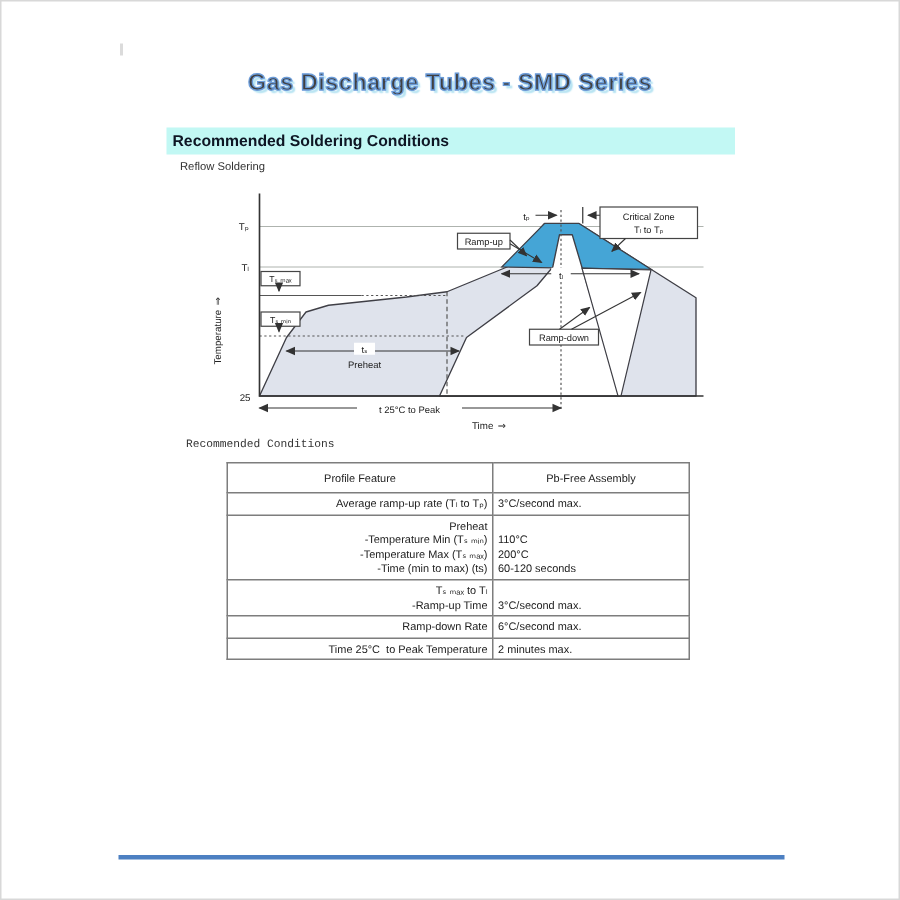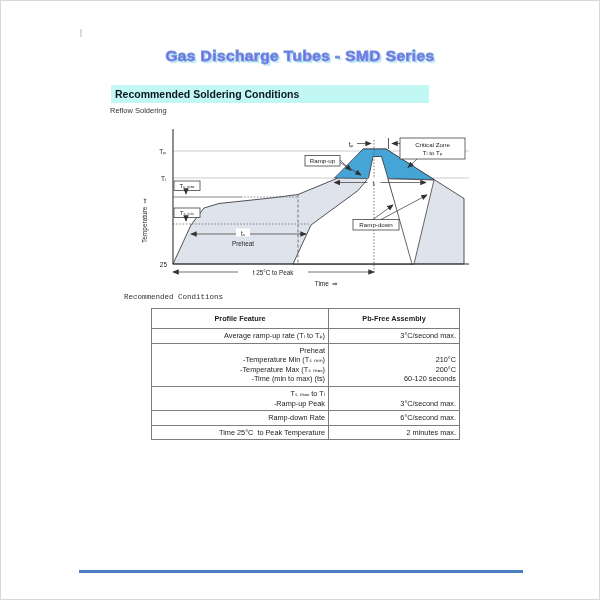--- a/index.html
+++ b/index.html
@@ -6,41 +6,41 @@
   .canvas{
     position:relative;width:600px;height:600px;margin:0 auto;
     background:#ffffff;box-sizing:border-box;border:1px solid #d8d8d8;
     font-family:"Liberation Sans","DejaVu Sans",sans-serif;color:#222;
     overflow:hidden;
   }
   .corner-mark{position:absolute;left:79px;top:28px;width:2px;height:8px;background:#cccccc;opacity:.7;}
   .doc-title{
     position:absolute;left:0;top:46px;width:100%;text-align:center;
     font-size:15.5px;font-weight:bold;letter-spacing:.4px;
-    color:#8b5cf6;-webkit-text-stroke:0.9px #6b9bd8;
+    color:#404040;-webkit-text-stroke:0.9px #6b9bd8;
     text-shadow:2px 2px 1px #b5e3f2, 0 0 1px #9cc4ea;
   }
   .section-bar{
-    position:absolute;left:110px;top:84px;width:318px;height:18px;
+    position:absolute;left:110px;top:84px;width:379px;height:18px;
     background:#c2f8f4;display:flex;align-items:center;
   }
   .section-bar span{font-size:10.5px;font-weight:bold;color:#0e1624;padding-left:4px;}
-  .fig-caption{position:absolute;left:109px;top:105px;font-size:7.5px;color:#333;text-align:right;}
+  .fig-caption{position:absolute;left:119px;top:105px;font-size:7.5px;color:#333;text-align:right;}
   .tbl-caption{position:absolute;left:123px;top:292px;font-size:7.5px;color:#333;font-family:Liberation Mono, monospace;}
   .chart-wrap{position:absolute;left:120px;top:120px;}
   .chart-wrap svg text{font-family:"Liberation Sans","DejaVu Sans",sans-serif;fill:#222;}
   .cond-table{
     position:absolute;left:150px;top:307px;width:308px;
     border-collapse:collapse;table-layout:fixed;
     font-size:7.3px;line-height:9.6px;color:#222;
   }
   .cond-table th,.cond-table td{border:1px solid #7d7d7d;padding:2px 3px;vertical-align:middle;}
-  .cond-table th{height:15px;font-weight:bold;text-align:center;}
+  .cond-table th{height:15px;font-weight:normal;text-align:center;}
   .cond-table td.feature{text-align:right;padding-left:5px;white-space:pre;}
-  .cond-table td.value{text-align:right;}
+  .cond-table td.value{text-align:left;}
   .cond-table col.c-feature{width:177px;}
   .cond-table col.c-value{width:131px;}
   .footer-line{position:absolute;left:78px;top:569px;width:444px;height:3px;background:#4d80c2;}
 </style>
 </head>
 <body>
 
 <div class="canvas">
 
   <div class="corner-mark"></div>
@@ -153,27 +153,27 @@
         <tr>
           <td class="feature"><div>Average ramp-up rate (Tₗ to Tₚ)</div></td>
           <td class="value">
             <div>3°C/second max.</div>
           </td>
         </tr>
         <tr>
           <td class="feature"><div>Preheat</div><div>   -Temperature Min (Tₛ ₘᵢₙ)</div><div>   -Temperature Max (Tₛ ₘₐₓ)</div><div>   -Time (min to max) (ts)</div></td>
           <td class="value">
             <div>&nbsp;</div>
-            <div>210°C</div>
+            <div>110°C</div>
             <div>200°C</div>
             <div>60-120 seconds</div>
           </td>
         </tr>
         <tr>
-          <td class="feature"><div>Tₛ ₘₐₓ to Tₗ</div><div>   -Ramp-up Peak</div></td>
+          <td class="feature"><div>Tₛ ₘₐₓ to Tₗ</div><div>   -Ramp-up Time</div></td>
           <td class="value">
             <div>&nbsp;</div>
             <div>3°C/second max.</div>
           </td>
         </tr>
         <tr>
           <td class="feature"><div>Ramp-down Rate</div></td>
           <td class="value">
             <div>6°C/second max.</div>
           </td>

